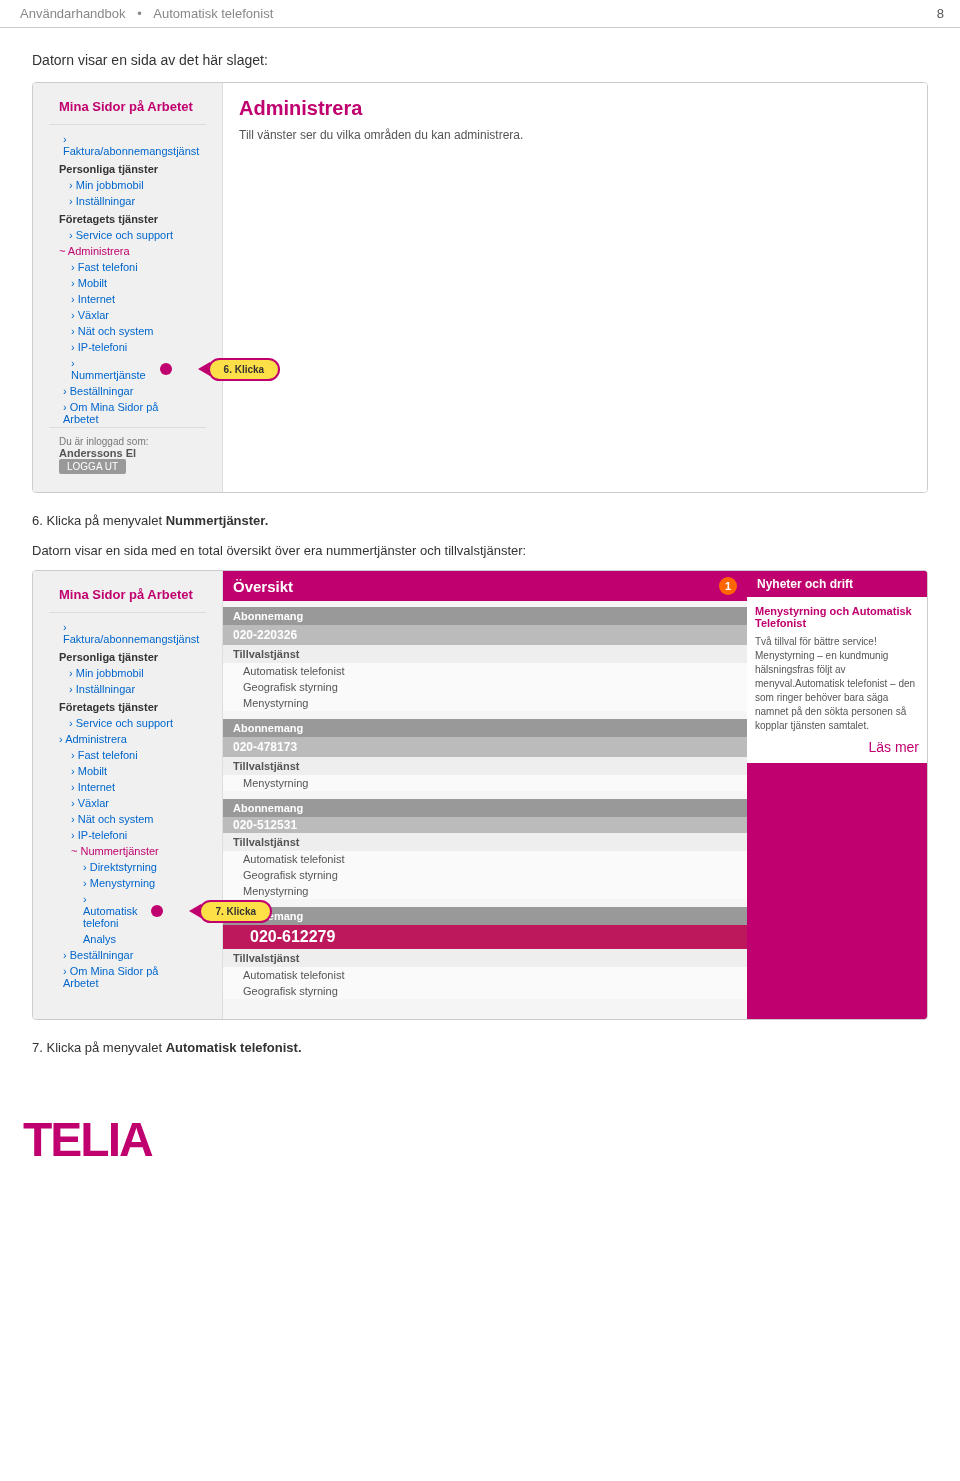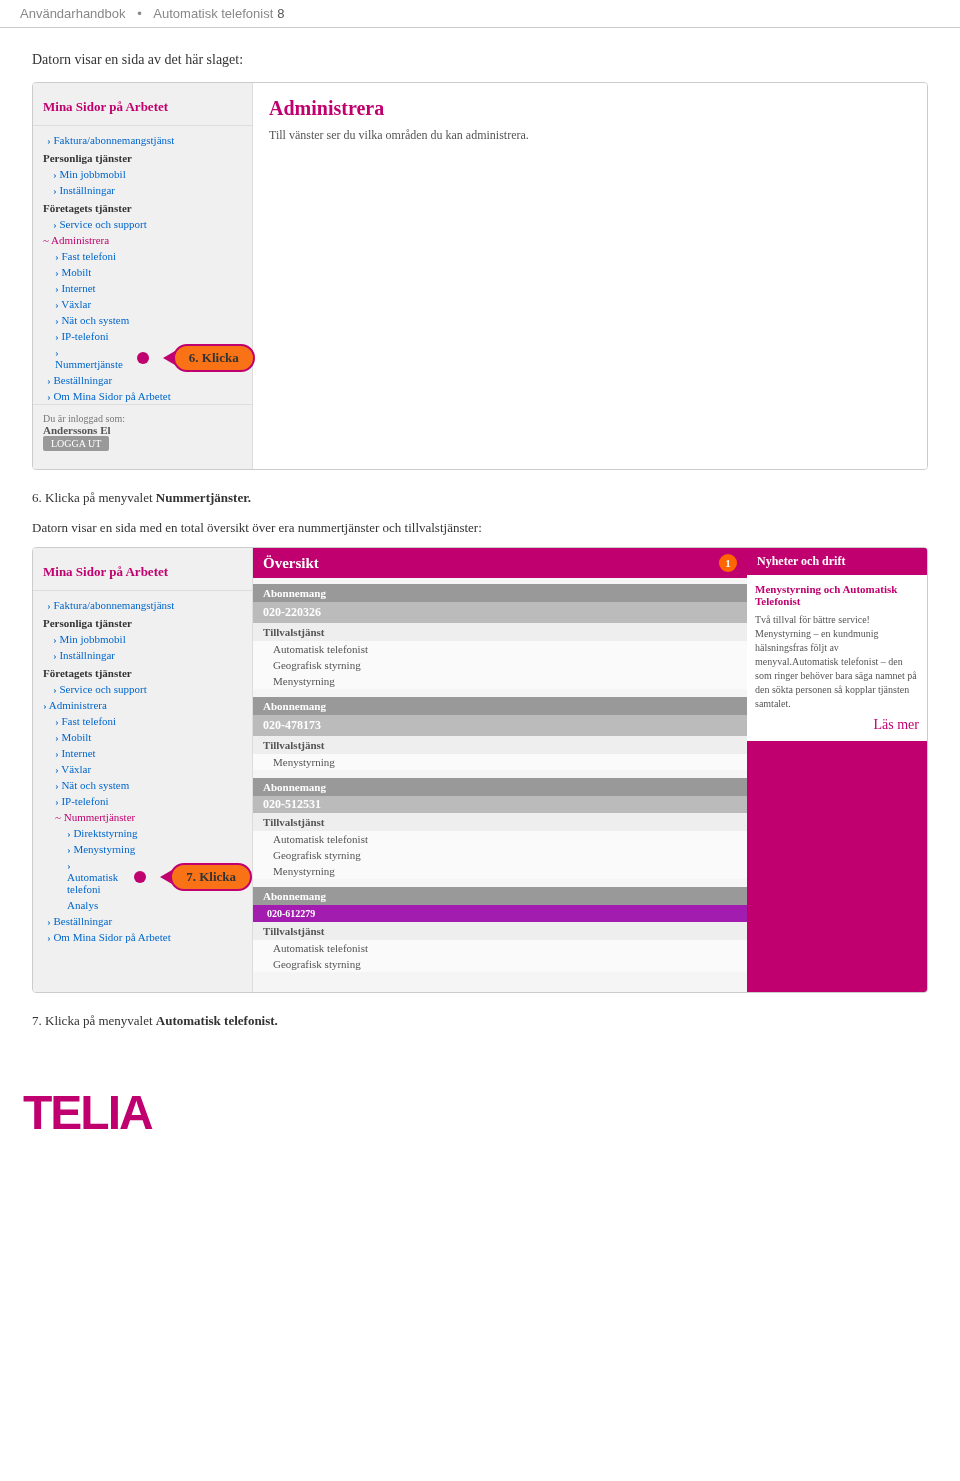--- a/index.html
+++ b/index.html
@@ -7,20 +7,21 @@
       font-family: Arial, Helvetica, sans-serif;
       font-size: 13px;
       background: #fff;
       color: #333;
       width: 960px;
     }
 
     
     .page-header {
       display: flex;
+      justify-content: space-between;
       align-items: center;
       padding: 6px 16px;
       border-bottom: 1px solid #ccc;
       background: #fff;
     }
     .page-header-title {
       font-size: 13px;
       color: #555;
     }
     .page-header-title span {
@@ -28,21 +29,20 @@
       color: #888;
     }
     .page-number {
       font-size: 13px;
       color: #555;
     }
 
     
     .page-content {
       padding: 24px 32px;
-      font-family: Liberation Serif, serif;
     }
 
     .section-intro {
       font-size: 14px;
       color: #333;
       margin-bottom: 14px;
     }
 
     
     .screenshot-frame {
@@ -52,24 +52,24 @@
       margin-bottom: 18px;
     }
 
     
     .portal-layout {
       display: flex;
       background: #f5f5f5;
     }
 
     .portal-sidebar {
-      width: 220px;
+      width: 190px;
       background: #f0f0f0;
       border-right: 1px solid #ddd;
-      padding: 10px 0;
+      padding: 10px 16px;
       flex-shrink: 0;
     }
 
     .sidebar-logo-area {
       padding: 6px 10px 10px;
       border-bottom: 1px solid #ddd;
       margin-bottom: 6px;
     }
     .sidebar-logo-area .logo-text {
       font-size: 13px;
@@ -138,29 +138,29 @@
     .admin-desc {
       font-size: 12px;
       color: #555;
       margin-bottom: 6px;
     }
 
     
     .click-bubble {
       display: inline-flex;
       align-items: center;
-      background: #f97316;
+      background: #fde047;
       border: 2px solid #c0006e;
       border-radius: 20px;
       padding: 4px 14px;
-      font-size: 13px;
+      font-size: 10px;
       font-weight: bold;
       color: #333;
       position: relative;
-      margin-left: 20px;
+      margin-left: 32px;
       white-space: nowrap;
     }
     .click-bubble::before {
       content: '';
       position: absolute;
       left: -12px;
       top: 50%;
       transform: translateY(-50%);
       width: 0;
       height: 0;
@@ -410,21 +410,21 @@
         <div class="service-item">Menystyrning</div>
 
         <div class="abonnemang-row" style="margin-top:8px;">Abonnemang</div>
         <div style="background:#bbb; color:#fff; padding:1px 10px; font-size:12px; font-weight:bold;">020-512531</div>
         <div class="tillvalsjanst-label">Tillvalstjänst</div>
         <div class="service-item">Automatisk telefonist</div>
         <div class="service-item">Geografisk styrning</div>
         <div class="service-item">Menystyrning</div>
 
         <div class="abonnemang-row" style="margin-top:8px;">Abonnemang</div>
-        <div style="background:#a21caf; color:#fff; padding:3px 14px; font-size:10px; font-weight:bold;">020-612279</div>
+        <div style="background:#be185d; color:#fff; padding:3px 27px; font-size:16px; font-weight:bold;">020-612279</div>
         <div class="tillvalsjanst-label">Tillvalstjänst</div>
         <div class="service-item">Automatisk telefonist</div>
         <div class="service-item">Geografisk styrning</div>
         <div style="height:10px;"></div>
       </div>
 
       <div class="news-panel">
         <div class="news-panel-header">Nyheter och drift</div>
         <div class="news-panel-body">
           <div class="news-title">Menystyrning och Automatisk Telefonist</div>

